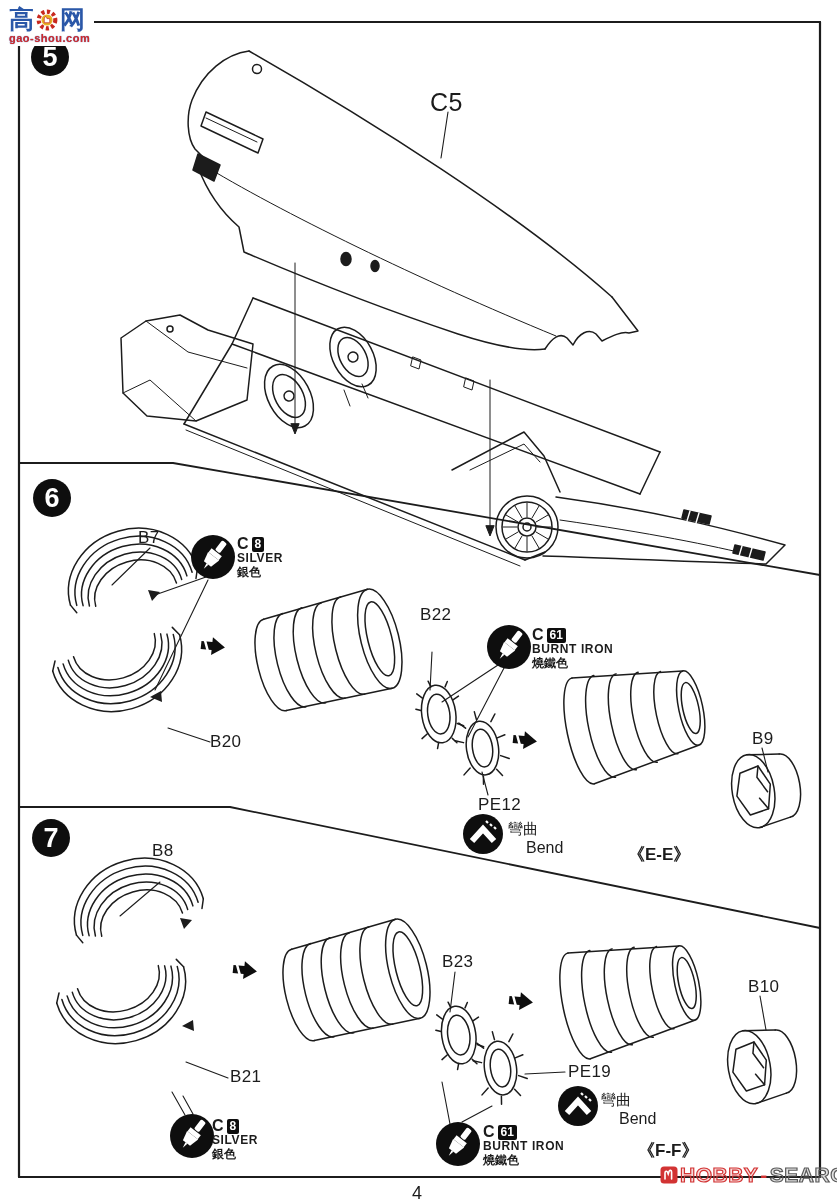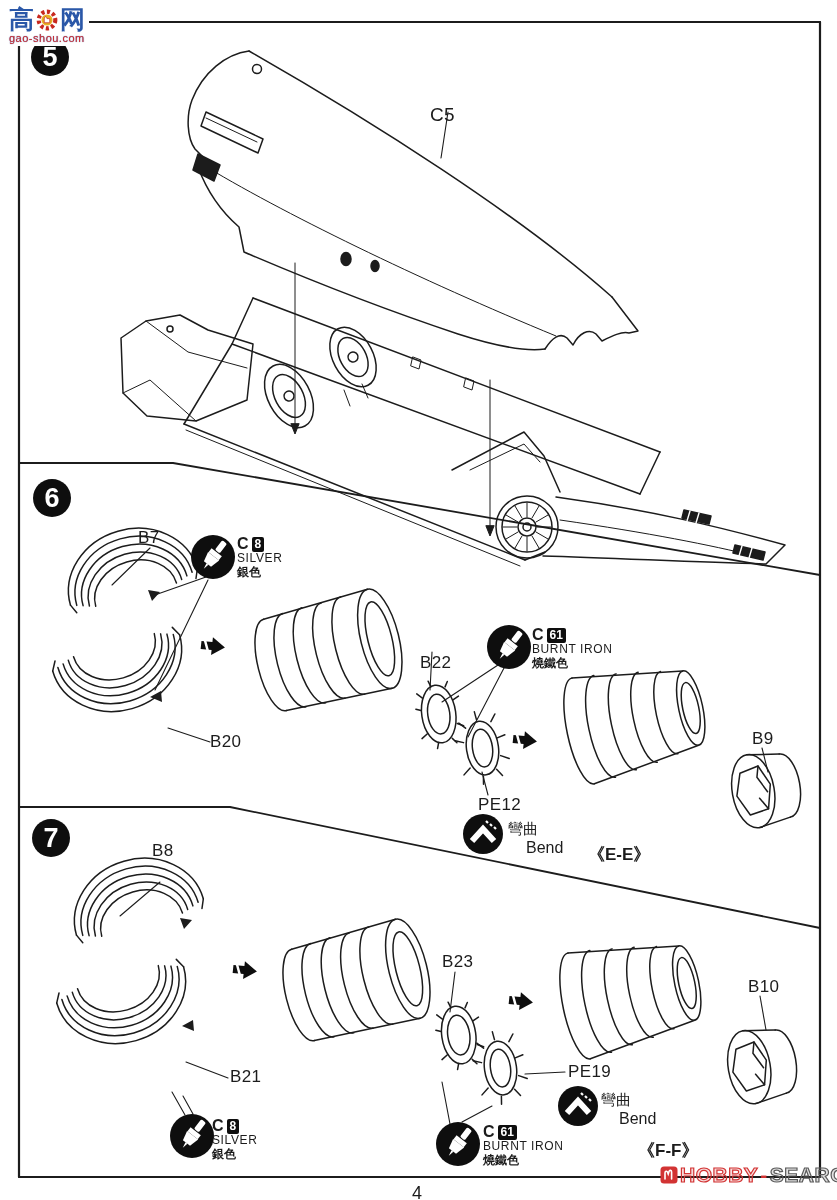--- a/index.html
+++ b/index.html
@@ -6,32 +6,32 @@
   .page{position:relative;width:837px;height:1200px;background:#ffffff;overflow:hidden;
         font-family:"Liberation Sans", sans-serif;color:#1c1c1c;}
   svg.art{position:absolute;left:0;top:0;z-index:1;}
   .badge{position:absolute;width:38px;height:38px;border-radius:50%;background:#0e0e0e;color:#fff;
          display:flex;align-items:center;justify-content:center;font-size:27px;font-weight:bold;z-index:3;}
   .lbl{position:absolute;font-size:17px;letter-spacing:.4px;z-index:3;white-space:nowrap;}
   .section-lbl{position:absolute;font-size:17px;font-weight:bold;z-index:3;white-space:nowrap;}
   .code-row{position:absolute;display:flex;align-items:center;gap:3px;font-weight:700;font-size:16px;z-index:3;}
   .code-box{background:#0e0e0e;color:#fff;font-size:12px;font-weight:700;padding:0 3px;height:15px;
             line-height:15px;border-radius:2px;}
-  .paint-en{position:absolute;font-size:12px;letter-spacing:.6px;font-weight:400;z-index:3;white-space:nowrap;}
+  .paint-en{position:absolute;font-size:12px;letter-spacing:.6px;font-weight:700;z-index:3;white-space:nowrap;}
   .paint-zh{position:absolute;font-size:12px;font-weight:700;z-index:3;white-space:nowrap;}
   .bend-zh{position:absolute;font-size:15px;font-weight:400;z-index:3;}
   .bend-en{position:absolute;font-size:16px;z-index:3;margin-left:16px;}
   .icon-circle{position:absolute;border-radius:50%;background:#0e0e0e;display:flex;align-items:center;
                justify-content:center;z-index:3;}
   .page-num{position:absolute;font-size:18px;z-index:3;}
   
   .wm-top{position:absolute;left:5px;top:5px;z-index:4;background:#fff;padding:2px 4px;line-height:1;}
   .wm-top .row1{display:flex;align-items:center;gap:1px;}
   .wm-char{font-size:25px;font-weight:bold;color:#2a57a8;text-shadow:0 0 1px #fff;}
-  .wm-domain{font-size:11px;font-weight:normal;color:#d42a2a;letter-spacing:.5px;margin-top:1px;
+  .wm-domain{font-size:11px;font-weight:bold;color:#d42a2a;letter-spacing:.5px;margin-top:1px;
              text-shadow:0 0 1px #2a57a8;}
   
   .wm-bottom{position:absolute;left:660px;top:1163px;display:flex;align-items:center;gap:2px;z-index:4;
              font-weight:bold;font-size:21px;letter-spacing:.5px;}
   .wm-hobby{color:rgba(211,51,51,.18);-webkit-text-stroke:1.2px #d23333;}
   .wm-dash{color:#d23333;font-weight:bold;}
   .wm-search{color:rgba(90,90,90,.18);-webkit-text-stroke:1.2px #5a5a5a;}
 </style>
 </head>
 <body>
@@ -230,21 +230,21 @@
   <div class="badge" style="left:31px;top:38px">
     <span>5</span>
   </div>
   <div class="badge" style="left:33px;top:479px">
     <span>6</span>
   </div>
   <div class="badge" style="left:32px;top:819px">
     <span>7</span>
   </div>
 
-  <span class="lbl" style="left:430px;top:104px;font-size:19px">C5</span>
+  <span class="lbl" style="left:430px;top:88px;font-size:25px">C5</span>
 
   <span class="lbl" style="left:138px;top:528px">B7</span>
 
   <div class="icon-circle" style="left:191px;top:535px;width:44px;height:44px">
     <svg width="44" height="44" viewBox="0 0 44 44">
       <g transform="translate(22,22) rotate(38)" fill="#ffffff">
         <rect x="-3" y="-19" width="6" height="12" rx="1.5"></rect>
         <rect x="-6.5" y="-6" width="13" height="5"></rect>
         <path d="M-7,-1 L7,-1 L4.5,9 L-4.5,9 Z"></path>
         <path d="M-1.2,9 L0,15 L1.2,9 Z"></path>
@@ -252,21 +252,21 @@
     </svg>
   </div>
   <div class="code-row" style="left:237px;top:535px">
     <span>C</span>
     <span class="code-box">8</span>
   </div>
   <span class="paint-en" style="left:237px;top:551px">SILVER</span>
   <span class="paint-zh" style="left:237px;top:564px">銀色</span>
 
   <span class="lbl" style="left:210px;top:732px">B20</span>
-  <span class="lbl" style="left:420px;top:653px">B22</span>
+  <span class="lbl" style="left:420px;top:605px">B22</span>
 
   <div class="icon-circle" style="left:487px;top:625px;width:44px;height:44px">
     <svg width="44" height="44" viewBox="0 0 44 44">
       <g transform="translate(22,22) rotate(38)" fill="#ffffff">
         <rect x="-3" y="-19" width="6" height="12" rx="1.5"></rect>
         <rect x="-6.5" y="-6" width="13" height="5"></rect>
         <path d="M-7,-1 L7,-1 L4.5,9 L-4.5,9 Z"></path>
         <path d="M-1.2,9 L0,15 L1.2,9 Z"></path>
       </g>
     </svg>
@@ -282,21 +282,21 @@
 
   <div class="icon-circle" style="left:463px;top:814px;width:40px;height:40px">
     <svg width="40" height="40" viewBox="0 0 40 40">
       <path d="M9,27 L20,15 L31,27" stroke="#ffffff" stroke-width="6" fill="none"></path>
       <path d="M23,7 L25,9 M27,10 L29,12 M31,13 L33,15" stroke="#ffffff" stroke-width="2.2" fill="none"></path>
     </svg>
   </div>
   <span class="bend-zh" style="left:508px;top:820px">彎曲</span>
   <span class="bend-en" style="left:510px;top:839px">Bend</span>
 
-  <span class="section-lbl" style="left:588px;top:843px">《E-E》</span>
+  <span class="section-lbl" style="left:628px;top:843px">《E-E》</span>
   <span class="lbl" style="left:752px;top:729px">B9</span>
 
   <span class="lbl" style="left:152px;top:841px">B8</span>
   <span class="lbl" style="left:230px;top:1067px">B21</span>
 
   <div class="icon-circle" style="left:170px;top:1114px;width:44px;height:44px">
     <svg width="44" height="44" viewBox="0 0 44 44">
       <g transform="translate(22,22) rotate(38)" fill="#ffffff">
         <rect x="-3" y="-19" width="6" height="12" rx="1.5"></rect>
         <rect x="-6.5" y="-6" width="13" height="5"></rect>

